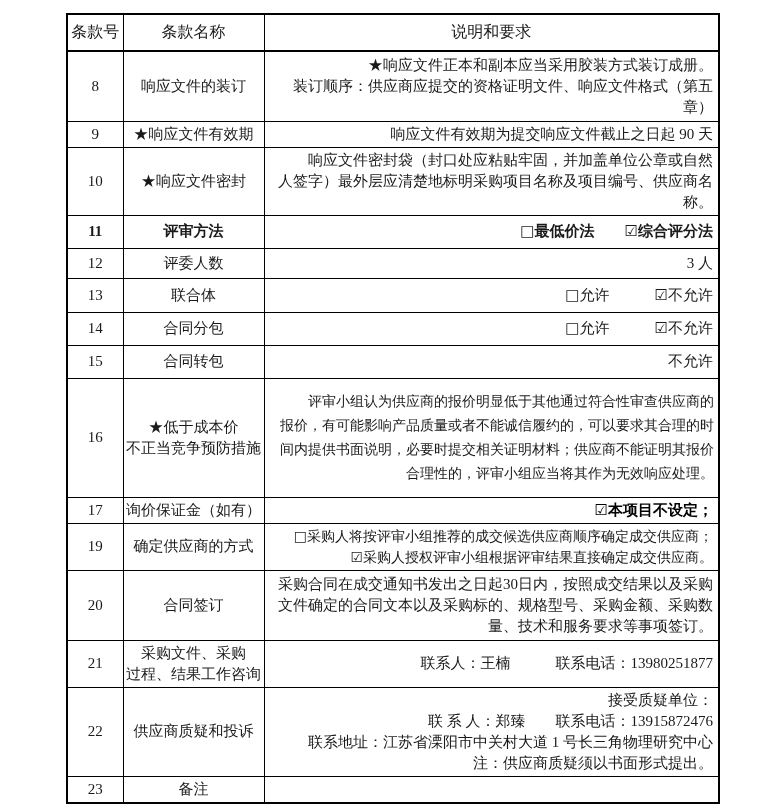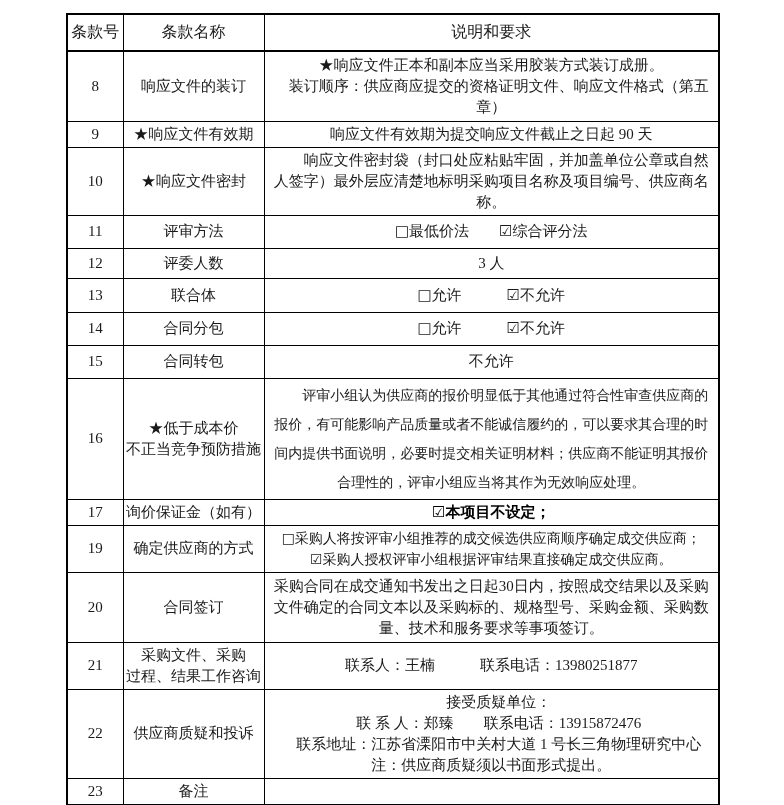--- a/index.html
+++ b/index.html
@@ -50,33 +50,33 @@
     font-size: 15px;
     vertical-align: middle;
     white-space: pre-line;
     line-height: 21px;
     padding: 2px 1px;
     margin-left: 8px;
   }
   .cell-desc {
     font-size: 15px;
     vertical-align: middle;
-    text-align: center;
+    text-align: right;
     padding: 2px 5px;
   }
   .para {
     line-height: 21px;
     white-space: pre-wrap;
   }
   .para.bold {
     font-weight: bold;
     color: #000;
   }
   tr.wide .cell-desc { font-size: 14px; padding: 2px 4px; }
-  tr.wide .para { line-height: 29px; }
+  tr.wide .para { line-height: 24px; }
   tr.small .cell-desc { font-size: 14px; }
   .cbx { font-family: "DejaVu Sans", sans-serif; }
 </style>
 </head>
 <body>
 
 <div class="page">
   <table class="clause-table">
     <colgroup>
       <col style="width:56px">
@@ -106,21 +106,21 @@
             <div class="para">响应文件有效期为提交响应文件截止之日起 90 天</div>
           </td>
         </tr>
         <tr style="height: 66px;">
           <td class="cell-no">10</td>
           <td class="cell-name">★响应文件密封</td>
           <td class="cell-desc">
             <div class="para">　　响应文件密封袋（封口处应粘贴牢固，并加盖单位公章或自然人签字）最外层应清楚地标明采购项目名称及项目编号、供应商名称。</div>
           </td>
         </tr>
-        <tr style="height: 33px;">
+        <tr style="height: 33px; font-weight: bold;">
           <td class="cell-no">11</td>
           <td class="cell-name">评审方法</td>
           <td class="cell-desc">
             <div class="para"><span class="cbx">□</span>最低价法　　<span class="cbx">☑</span>综合评分法</div>
           </td>
         </tr>
         <tr style="height: 30px;">
           <td class="cell-no">12</td>
           <td class="cell-name">评委人数</td>
           <td class="cell-desc">

